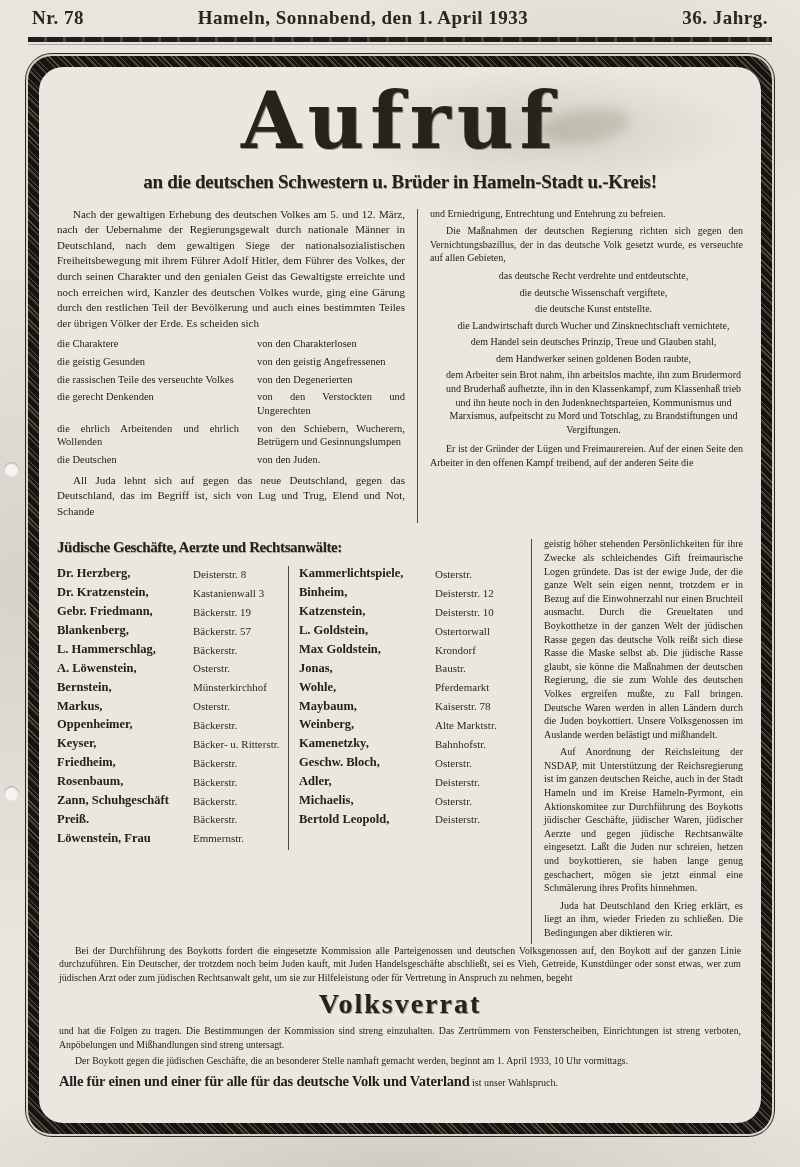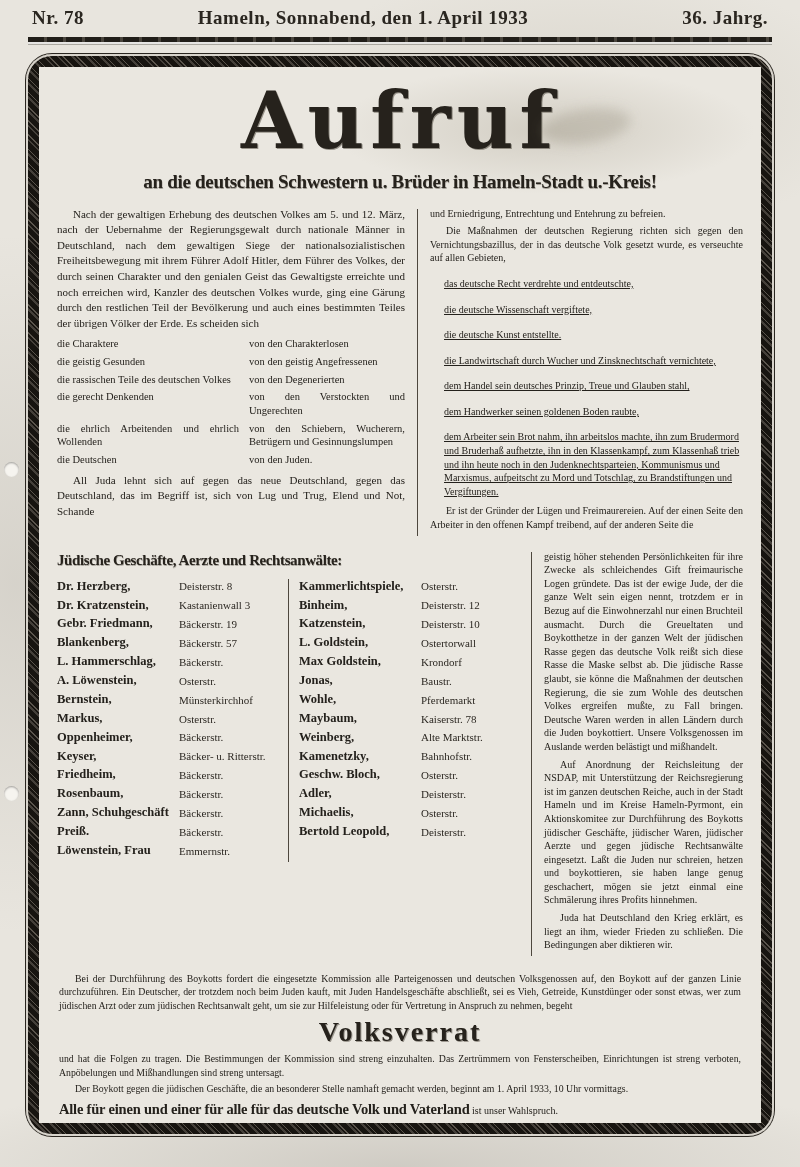--- a/index.html
+++ b/index.html
@@ -21,21 +21,21 @@
   .mast-rule{position:absolute;top:37px;left:28px;right:28px;height:5px;
     background:
       repeating-linear-gradient(90deg,#211e19 0 16px,#4a453d 16px 19px);
     box-shadow:0 2px 0 rgba(255,255,255,.7), 0 3px 0 rgba(60,56,48,.35);}
   
   .frame{position:absolute;left:26px;top:54px;width:748px;height:1082px;
     border-radius:26px;padding:13px;box-sizing:border-box;
     background:
       repeating-linear-gradient(45deg,#171410 0 5px,#45403a 5px 7px,#171410 7px 9px,#5a544c 9px 10px);
     box-shadow:0 0 0 2px #d8d4cc inset, 0 0 0 1px #2a2620;}
-  .sheet{width:100%;height:100%;border-radius:0;background:#eae7e0;
+  .sheet{width:100%;height:100%;border-radius:24px;background:#eae7e0;
     background-image:radial-gradient(ellipse 300px 90px at 70% 6%, rgba(175,168,152,.4), transparent 70%);
     overflow:hidden;position:relative;box-sizing:border-box;padding:6px 18px;}
   .stain{position:absolute;top:42px;right:130px;width:90px;height:34px;border-radius:50%;
     background:rgba(140,132,116,.28);filter:blur(6px);transform:rotate(-8deg);}
   
   .hole{position:absolute;left:4px;width:15px;height:15px;border-radius:50%;
     background:#f6f4ef;box-shadow:0 1px 2px rgba(0,0,0,.35) inset;}
   .hole.h1{top:462px;} .hole.h2{top:786px;}
   
   .title{margin-top:8px;text-align:center;font-size:78px;line-height:1.02;font-weight:bold;
@@ -48,39 +48,39 @@
   .band{display:flex;margin-top:14px;align-items:stretch;}
   .vdiv{width:1px;background:#4d473e;margin:2px 12px 0 12px;flex:0 0 1px;}
   .colL{width:348px;flex:0 0 348px;}
   .colR{flex:1;min-width:0;}
   .body-l{font-size:11px;line-height:1.42;text-align:justify;}
   .body-r{font-size:10px;line-height:1.36;text-align:justify;}
   p.ind{text-indent:16px;margin:0 0 4px 0;}
   p.noind{text-indent:0;margin:0 0 4px 0;}
   
   .pairs{margin:6px 0 6px 0;}
-  .pair-row{display:grid;grid-template-columns:182px 1fr;column-gap:10px;
+  .pair-row{display:grid;grid-template-columns:182px 1fr;column-gap:18px;
     font-size:10.5px;line-height:1.3;margin-bottom:4px;}
   
   .deeds{margin:2px 0 6px 14px;}
-  .deed{margin:12px 0 3px 0;text-align:left;text-decoration:underline;}
+  .deed{margin:0 0 3px 0;text-align:center;}
   
   .listing{width:462px;flex:0 0 462px;}
   .listing-heading{font-size:15px;font-weight:bold;white-space:nowrap;
     letter-spacing:-.4px;margin:2px 0 10px 0;color:#26221c;
     text-shadow:.5px .5px 0 rgba(80,74,64,.4);}
   .biz-wrap{display:flex;}
   .biz-col{width:50%;box-sizing:border-box;padding-right:8px;}
   .biz-col.second{border-left:1px solid #4d473e;padding-left:10px;padding-right:0;}
-  .biz-row{display:grid;grid-template-columns:118px 1fr;column-gap:4px;
+  .biz-row{display:grid;grid-template-columns:118px 1fr;column-gap:18px;
     margin-bottom:4.5px;line-height:1.15;}
   .biz-name{font-weight:bold;font-size:12.5px;}
   .biz-addr{font-size:11px;font-weight:normal;color:#2c2822;align-self:end;}
   
-  .bottom{margin-top:16px;padding:0 2px;}
+  .bottom{margin-top:0;padding:0 2px;}
   .bottom .p{font-size:9.8px;line-height:1.38;text-align:justify;text-indent:16px;margin:0 0 3px 0;}
   .verdict{text-align:center;font-size:28px;font-weight:bold;letter-spacing:2px;
     margin:4px 0 4px 0;color:#26221c;text-shadow:1px 1px 0 rgba(80,74,64,.5);}
   .slogan{margin-top:5px;font-size:10px;}
   .slogan b{font-size:14.5px;letter-spacing:-.2px;}
 </style>
 </head>
 <body>
 
 <div class="masthead">
@@ -108,21 +108,21 @@
     <div>die Charaktere</div>
     <div>von den Charakterlosen</div>
   </div>
 
   <div class="pair-row">
     <div>die geistig Gesunden</div>
     <div>von den geistig Angefressenen</div>
   </div>
 
   <div class="pair-row">
-    <div>die rassischen Teile des deutschen Volkes</div>
+    <div>die rassischen Teile des verseuchte Volkes</div>
     <div>von den Degenerierten</div>
   </div>
 
   <div class="pair-row">
     <div>die gerecht Denkenden</div>
     <div>von den Verstockten und Ungerechten</div>
   </div>
 
   <div class="pair-row">
     <div>die ehrlich Arbeitenden und ehrlich Wollenden</div>

